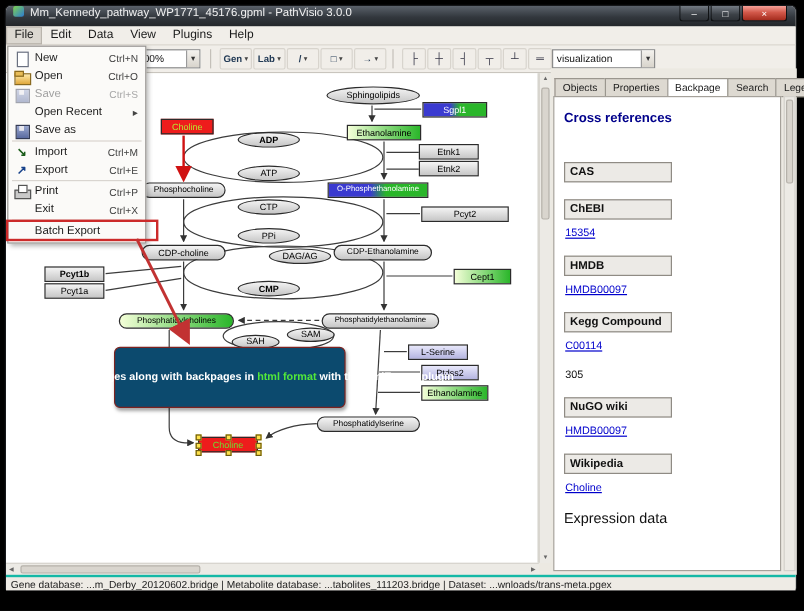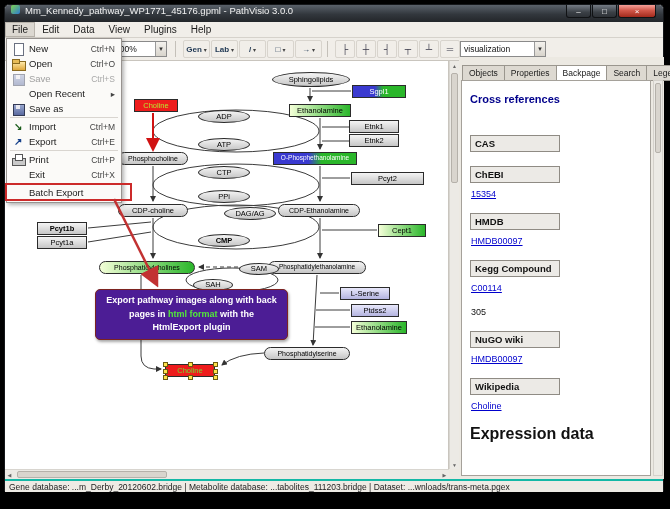--- a/index.html
+++ b/index.html
@@ -75,38 +75,38 @@
 .tab:last-child{border-right:1px solid #9a968e}
 .tab.active{background:#fff}
 .panel-content{position:absolute;left:2px;right:13px;top:23px;bottom:3px;background:#fff;
   border:1px solid #a5a19a;padding:12px 8px;overflow:hidden}
 .xref-title{color:#00008b;font-weight:bold;font-size:11px;margin-bottom:30px}
 .xref-section{margin-bottom:14px}
 .xref-header{width:90px;background:#eceae6;border:1px solid #8f8b84;font-weight:bold;font-size:9.5px;
   padding:2px 4px;margin-bottom:6px;color:#111}
 .xref-link{font-size:9px;color:#0000cc;text-decoration:underline;padding-left:1px}
 .xref-value{font-size:9px;color:#111;padding-left:1px}
-.expr-title{font-weight:bold;font-size:16px;color:#111;margin-top:4px}
+.expr-title{font-weight:normal;font-size:12px;color:#111;margin-top:4px}
 .panel-scroll{position:absolute;right:1px;top:23px;bottom:3px;width:10px;background:#eceae5;border:1px solid #d4d1cb}
 .panel-scroll .sb-thumb-v{top:2px;height:70px}
 
 .statusbar{position:absolute;left:0;right:0;top:474px;height:13px;background:#eeebe5;
   border-top:2px solid #14b8a6;font-size:8.5px;color:#222;padding:1px 4px;white-space:nowrap;overflow:hidden}
 
 
 .edges{position:absolute;left:0;top:0;z-index:2;pointer-events:none}
 .nodelayer{position:absolute;left:0;top:0;width:670px;height:509px;z-index:3;pointer-events:none}
 .pnode{position:absolute;display:flex;align-items:center;justify-content:center;font-size:7.5px;
   color:#000;border:1px solid #2b2b2b;pointer-events:auto;line-height:1;white-space:nowrap}
 .shape-ellipse{border-radius:50%}
 .shape-round{border-radius:7px}
 .handle{position:absolute;width:5px;height:5px;background:#ffe24a;border:1px solid #6b5b10}
 
-.callout{position:absolute;left:95px;top:289px;width:193px;height:51px;background:#4c1d95;
-  border:1px solid #7c2320;border-radius:5px;z-index:4;display:flex;flex-direction:column;
+.callout{position:absolute;left:95px;top:289px;width:193px;height:51px;background:#0c4a6e;
+  border:1px solid #7c2320;border-radius:5px;z-index:4;display:flex;flex-direction:row;
   align-items:center;justify-content:center;box-shadow:1px 2px 3px rgba(0,0,0,.35)}
 .callout-line{font-size:9px;font-weight:bold;color:#fff;white-space:nowrap;line-height:1.5}
 .callout-green{color:#52e83a}
 
 
 .filemenu{position:absolute;left:6px;top:38px;width:116px;background:#fbfaf8;border:1px solid #979390;
   box-shadow:2px 2px 4px rgba(0,0,0,.3);z-index:8;padding:2px 0}
 .fm-row{position:relative;display:flex;align-items:center;height:15px;padding:0 6px 0 4px;font-size:9.5px;color:#1a1a1a}
 .fm-row.disabled{color:#a0a0a0}
 .fm-icon{margin-right:3px}
@@ -310,40 +310,40 @@
       <path d="M264,353 Q236,354 222,365" marker-end="url(#m)"></path>
     </g>
     <line x1="153" y1="113" x2="153" y2="148" stroke="#d01212" stroke-width="2" marker-end="url(#mr)"></line>
   </svg>
 
   <div class="nodelayer">
       <div class="pnode shape-ellipse" style="left: 272px; top: 72px; width: 78px; height: 15px; background: linear-gradient(rgb(244, 244, 244), rgb(198, 198, 198));">Sphingolipids</div>
       <div class="pnode shape-rect" style="left: 352px; top: 85px; width: 54px; height: 13px; background: linear-gradient(90deg, rgb(58, 58, 208) 0%, rgb(58, 58, 208) 42%, rgb(42, 182, 42) 58%, rgb(42, 182, 42) 100%); color: rgb(255, 255, 255);">Sgpl1</div>
       <div class="pnode shape-rect" style="left: 134px; top: 99px; width: 44px; height: 13px; background: rgb(238, 28, 28); color: rgb(184, 232, 48);">Choline</div>
       <div class="pnode shape-rect" style="left: 289px; top: 104px; width: 62px; height: 13px; background: linear-gradient(90deg, rgb(244, 255, 216), rgb(42, 182, 42));">Ethanolamine</div>
-      <div class="pnode shape-ellipse" style="left: 198px; top: 110px; width: 52px; height: 13px; background: linear-gradient(rgb(244, 244, 244), rgb(198, 198, 198));">ADP</div>
+      <div class="pnode shape-ellipse" style="left: 198px; top: 110px; width: 52px; height: 13px; background: linear-gradient(rgb(244, 244, 244), rgb(198, 198, 198)); font-weight: bold;">ADP</div>
       <div class="pnode shape-rect" style="left: 349px; top: 120px; width: 50px; height: 13px; background: linear-gradient(rgb(244, 244, 244), rgb(198, 198, 198));">Etnk1</div>
       <div class="pnode shape-rect" style="left: 349px; top: 134px; width: 50px; height: 13px; background: linear-gradient(rgb(244, 244, 244), rgb(198, 198, 198));">Etnk2</div>
       <div class="pnode shape-ellipse" style="left: 198px; top: 138px; width: 52px; height: 13px; background: linear-gradient(rgb(244, 244, 244), rgb(198, 198, 198));">ATP</div>
       <div class="pnode shape-round" style="left: 118px; top: 152px; width: 70px; height: 13px; background: linear-gradient(rgb(244, 244, 244), rgb(198, 198, 198)); font-size: 7px;">Phosphocholine</div>
       <div class="pnode shape-rect" style="left: 273px; top: 152px; width: 84px; height: 13px; background: linear-gradient(90deg, rgb(58, 58, 208) 0%, rgb(58, 58, 208) 42%, rgb(42, 182, 42) 58%, rgb(42, 182, 42) 100%); color: rgb(255, 255, 255); font-size: 6.5px;">O-Phosphethanolamine</div>
       <div class="pnode shape-ellipse" style="left: 198px; top: 166px; width: 52px; height: 13px; background: linear-gradient(rgb(244, 244, 244), rgb(198, 198, 198));">CTP</div>
       <div class="pnode shape-rect" style="left: 351px; top: 172px; width: 73px; height: 13px; background: linear-gradient(rgb(244, 244, 244), rgb(198, 198, 198)); text-align: right;">Pcyt2</div>
       <div class="pnode shape-ellipse" style="left: 198px; top: 190px; width: 52px; height: 13px; background: linear-gradient(rgb(244, 244, 244), rgb(198, 198, 198));">PPi</div>
       <div class="pnode shape-round" style="left: 118px; top: 204px; width: 70px; height: 13px; background: linear-gradient(rgb(244, 244, 244), rgb(198, 198, 198));">CDP-choline</div>
       <div class="pnode shape-ellipse" style="left: 224px; top: 207px; width: 52px; height: 13px; background: linear-gradient(rgb(244, 244, 244), rgb(198, 198, 198));">DAG/AG</div>
       <div class="pnode shape-round" style="left: 278px; top: 204px; width: 82px; height: 13px; background: linear-gradient(rgb(244, 244, 244), rgb(198, 198, 198)); font-size: 7px;">CDP-Ethanolamine</div>
       <div class="pnode shape-rect" style="left: 378px; top: 224px; width: 48px; height: 13px; background: linear-gradient(90deg, rgb(244, 255, 216), rgb(42, 182, 42));">Cept1</div>
       <div class="pnode shape-ellipse" style="left: 198px; top: 234px; width: 52px; height: 13px; background: linear-gradient(rgb(244, 244, 244), rgb(198, 198, 198)); font-weight: bold;">CMP</div>
       <div class="pnode shape-rect" style="left: 37px; top: 222px; width: 50px; height: 13px; background: linear-gradient(rgb(244, 244, 244), rgb(198, 198, 198)); font-weight: bold;">Pcyt1b</div>
       <div class="pnode shape-rect" style="left: 37px; top: 236px; width: 50px; height: 13px; background: linear-gradient(rgb(244, 244, 244), rgb(198, 198, 198));">Pcyt1a</div>
       <div class="pnode shape-round" style="left: 99px; top: 261px; width: 96px; height: 13px; background: linear-gradient(90deg, rgb(244, 255, 216), rgb(42, 182, 42)); font-size: 7px;">Phosphatidylcholines</div>
       <div class="pnode shape-round" style="left: 268px; top: 261px; width: 98px; height: 13px; background: linear-gradient(rgb(244, 244, 244), rgb(198, 198, 198)); font-size: 6.5px;">Phosphatidylethanolamine</div>
       <div class="pnode shape-ellipse" style="left: 193px; top: 279px; width: 40px; height: 12px; background: linear-gradient(rgb(244, 244, 244), rgb(198, 198, 198));">SAH</div>
-      <div class="pnode shape-ellipse" style="left: 239px; top: 263px; width: 40px; height: 12px; background: linear-gradient(rgb(244, 244, 244), rgb(198, 198, 198));">SAM</div>
+      <div class="pnode shape-ellipse" style="left: 239px; top: 273px; width: 40px; height: 12px; background: linear-gradient(rgb(244, 244, 244), rgb(198, 198, 198));">SAM</div>
       <div class="pnode shape-rect" style="left: 340px; top: 287px; width: 50px; height: 13px; background: linear-gradient(rgb(232, 232, 251), rgb(180, 180, 224));">L-Serine</div>
       <div class="pnode shape-rect" style="left: 351px; top: 304px; width: 48px; height: 13px; background: linear-gradient(rgb(232, 232, 251), rgb(180, 180, 224));">Ptdss2</div>
       <div class="pnode shape-rect" style="left: 351px; top: 321px; width: 56px; height: 13px; background: linear-gradient(90deg, rgb(244, 255, 216), rgb(42, 182, 42));">Ethanolamine</div>
       <div class="pnode shape-round" style="left: 264px; top: 347px; width: 86px; height: 13px; background: linear-gradient(rgb(244, 244, 244), rgb(198, 198, 198)); font-size: 7px;">Phosphatidylserine</div>
       <div class="pnode shape-rect" style="left: 165px; top: 364px; width: 50px; height: 13px; background: rgb(238, 28, 28); color: rgb(110, 224, 48);">Choline<div class="handle" style="left: -3px; top: -3px;"></div><div class="handle" style="left: 22px; top: -3px;"></div><div class="handle" style="left: 47px; top: -3px;"></div><div class="handle" style="left: -3px; top: 3.5px;"></div><div class="handle" style="left: 47px; top: 3.5px;"></div><div class="handle" style="left: -3px; top: 10px;"></div><div class="handle" style="left: 22px; top: 10px;"></div><div class="handle" style="left: 47px; top: 10px;"></div></div>
     </div>
 
   <div class="callout">
       <div class="callout-line"><span>Export pathway images along with back</span></div>
       <div class="callout-line"><span>pages in </span><span class="callout-green">html format</span><span> with the</span></div>

